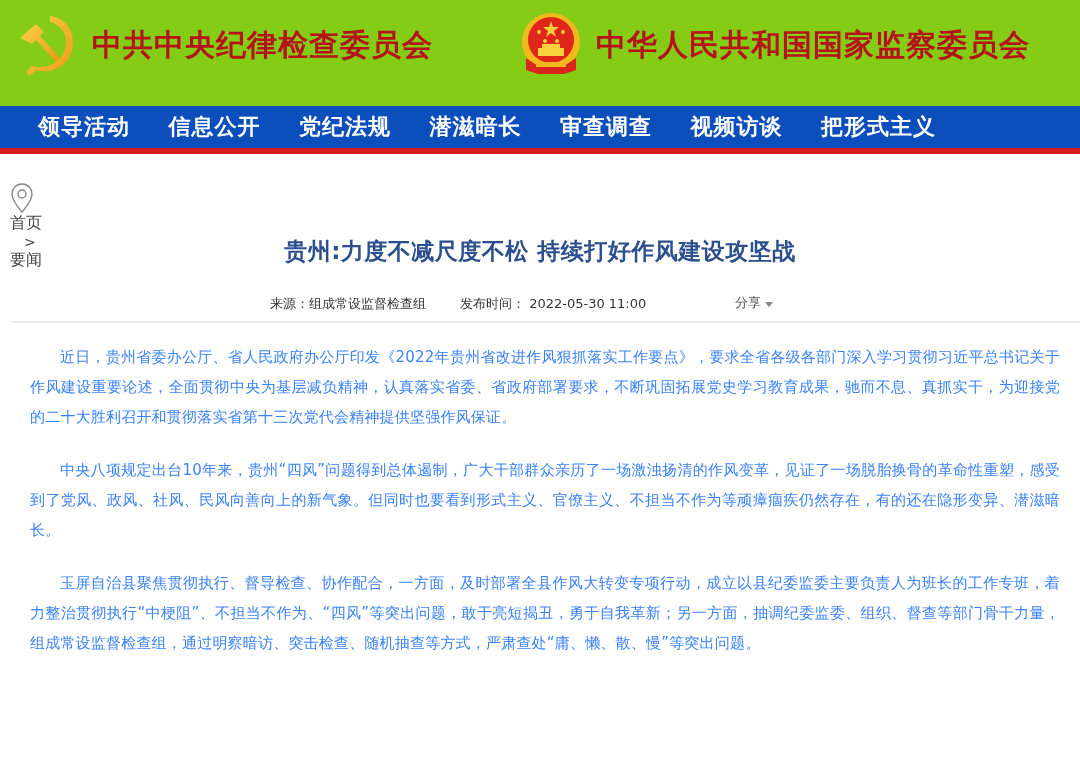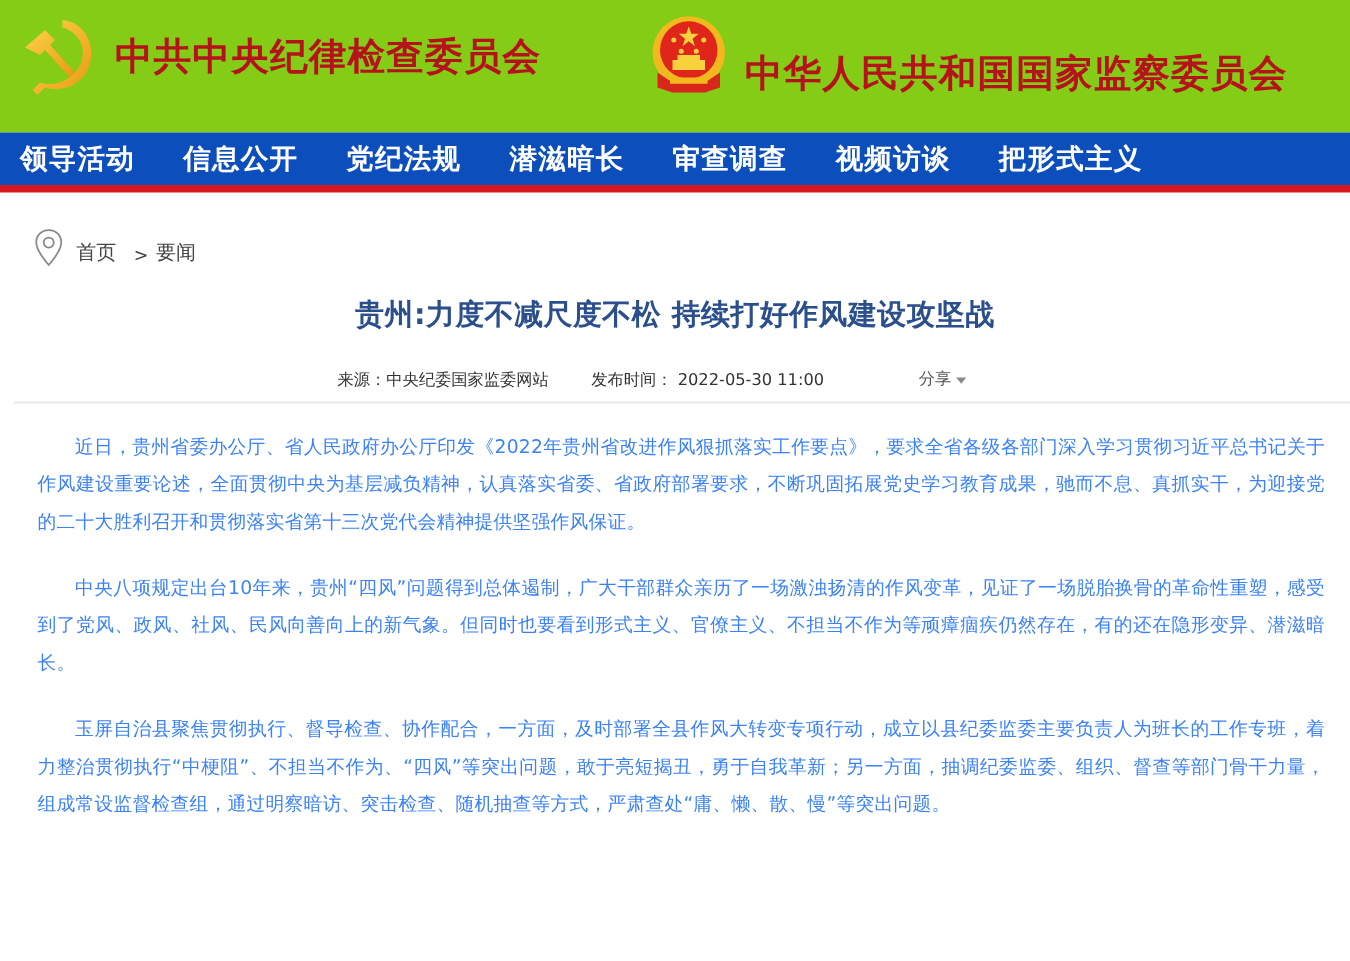--- a/index.html
+++ b/index.html
@@ -2,38 +2,38 @@
 <html><head>
 <meta charset="utf-8">
 <style>
   * { margin: 0; padding: 0; box-sizing: border-box; }
   html, body { width: 1080px; height: 769px; overflow: hidden; background: #ffffff; }
   body { font-family: "DejaVu Sans", "Liberation Sans", sans-serif; color: #333; }
 
   .header { position: relative; height: 106px; background: #84cc16; }
   .brand { position: absolute; top: 10px; display: flex; align-items: center; }
   .brand.left { left: 14px; }
-  .brand.right { left: 518px; align-items: flex-end; }
+  .brand.right { left: 518px; }
   .emblem { width: 66px; height: 70px; display: block; }
   .brand-title {
     font-family: "DejaVu Serif", "Liberation Serif", serif;
     font-weight: bold; color: #b5121b; font-size: 30px; letter-spacing: 1px;
     margin-left: 12px; white-space: nowrap;
   }
 
   .nav { position: absolute; top: 106px; left: 0; width: 1080px; height: 42px; background: #0b4ebc; }
-  .nav ul { list-style: none; display: flex; height: 42px; align-items: center; padding-left: 16px; }
+  .nav ul { list-style: none; display: flex; height: 42px; align-items: center; padding-left: 38px; }
   .nav li {
     font-family: "DejaVu Serif", "Liberation Serif", serif;
     color: #fff; font-size: 22px; font-weight: bold; letter-spacing: 1px;
     width: 130.5px; white-space: nowrap; cursor: pointer;
   }
   .nav-stripe { position: absolute; top: 148px; left: 0; width: 1080px; height: 6px; background: #d7181f; }
 
-  .breadcrumb { position: absolute; top: 183px; left: 27px; display: flex; align-items: flex-end; font-size: 16px; color: #444; }
+  .breadcrumb { position: absolute; top: 183px; left: 10px; display: flex; align-items: flex-start; font-size: 16px; color: #444; flex-direction: column; }
   .pin { width: 24px; height: 30px; margin-right: 10px; }
   .crumb { cursor: pointer; }
   .sep { margin: 0 6px 0 14px; font-size: 14px; }
 
   .title {
     position: absolute; top: 236px; left: 0; width: 1080px; text-align: center;
     font-size: 23px; font-weight: bold; color: #2a4f8c; letter-spacing: 0.5px;
   }
 
   .meta { position: absolute; top: 295px; left: 270px; font-size: 13px; color: #333; display: flex; white-space: nowrap; }
@@ -104,21 +104,21 @@
     <circle cx="12" cy="11" r="4" fill="none" stroke="#888" stroke-width="1.4"></circle>
   </svg>
   <span class="crumb">首页</span>
   <span class="sep">&gt;</span>
   <span class="crumb">要闻</span>
 </div>
 
 <h1 class="title">贵州:力度不减尺度不松 持续打好作风建设攻坚战</h1>
 
 <div class="meta">
-  <span class="src">来源：中央纪委国家监委网站</span>
+  <span class="src">来源：组成常设监督检查组</span>
   <span>发布时间： 2022-05-30 11:00</span>
 </div>
 <div class="share">
   <span>分享</span>
   <span class="caret"></span>
 </div>
 
 <div class="divider"></div>
 
 <div class="article">

